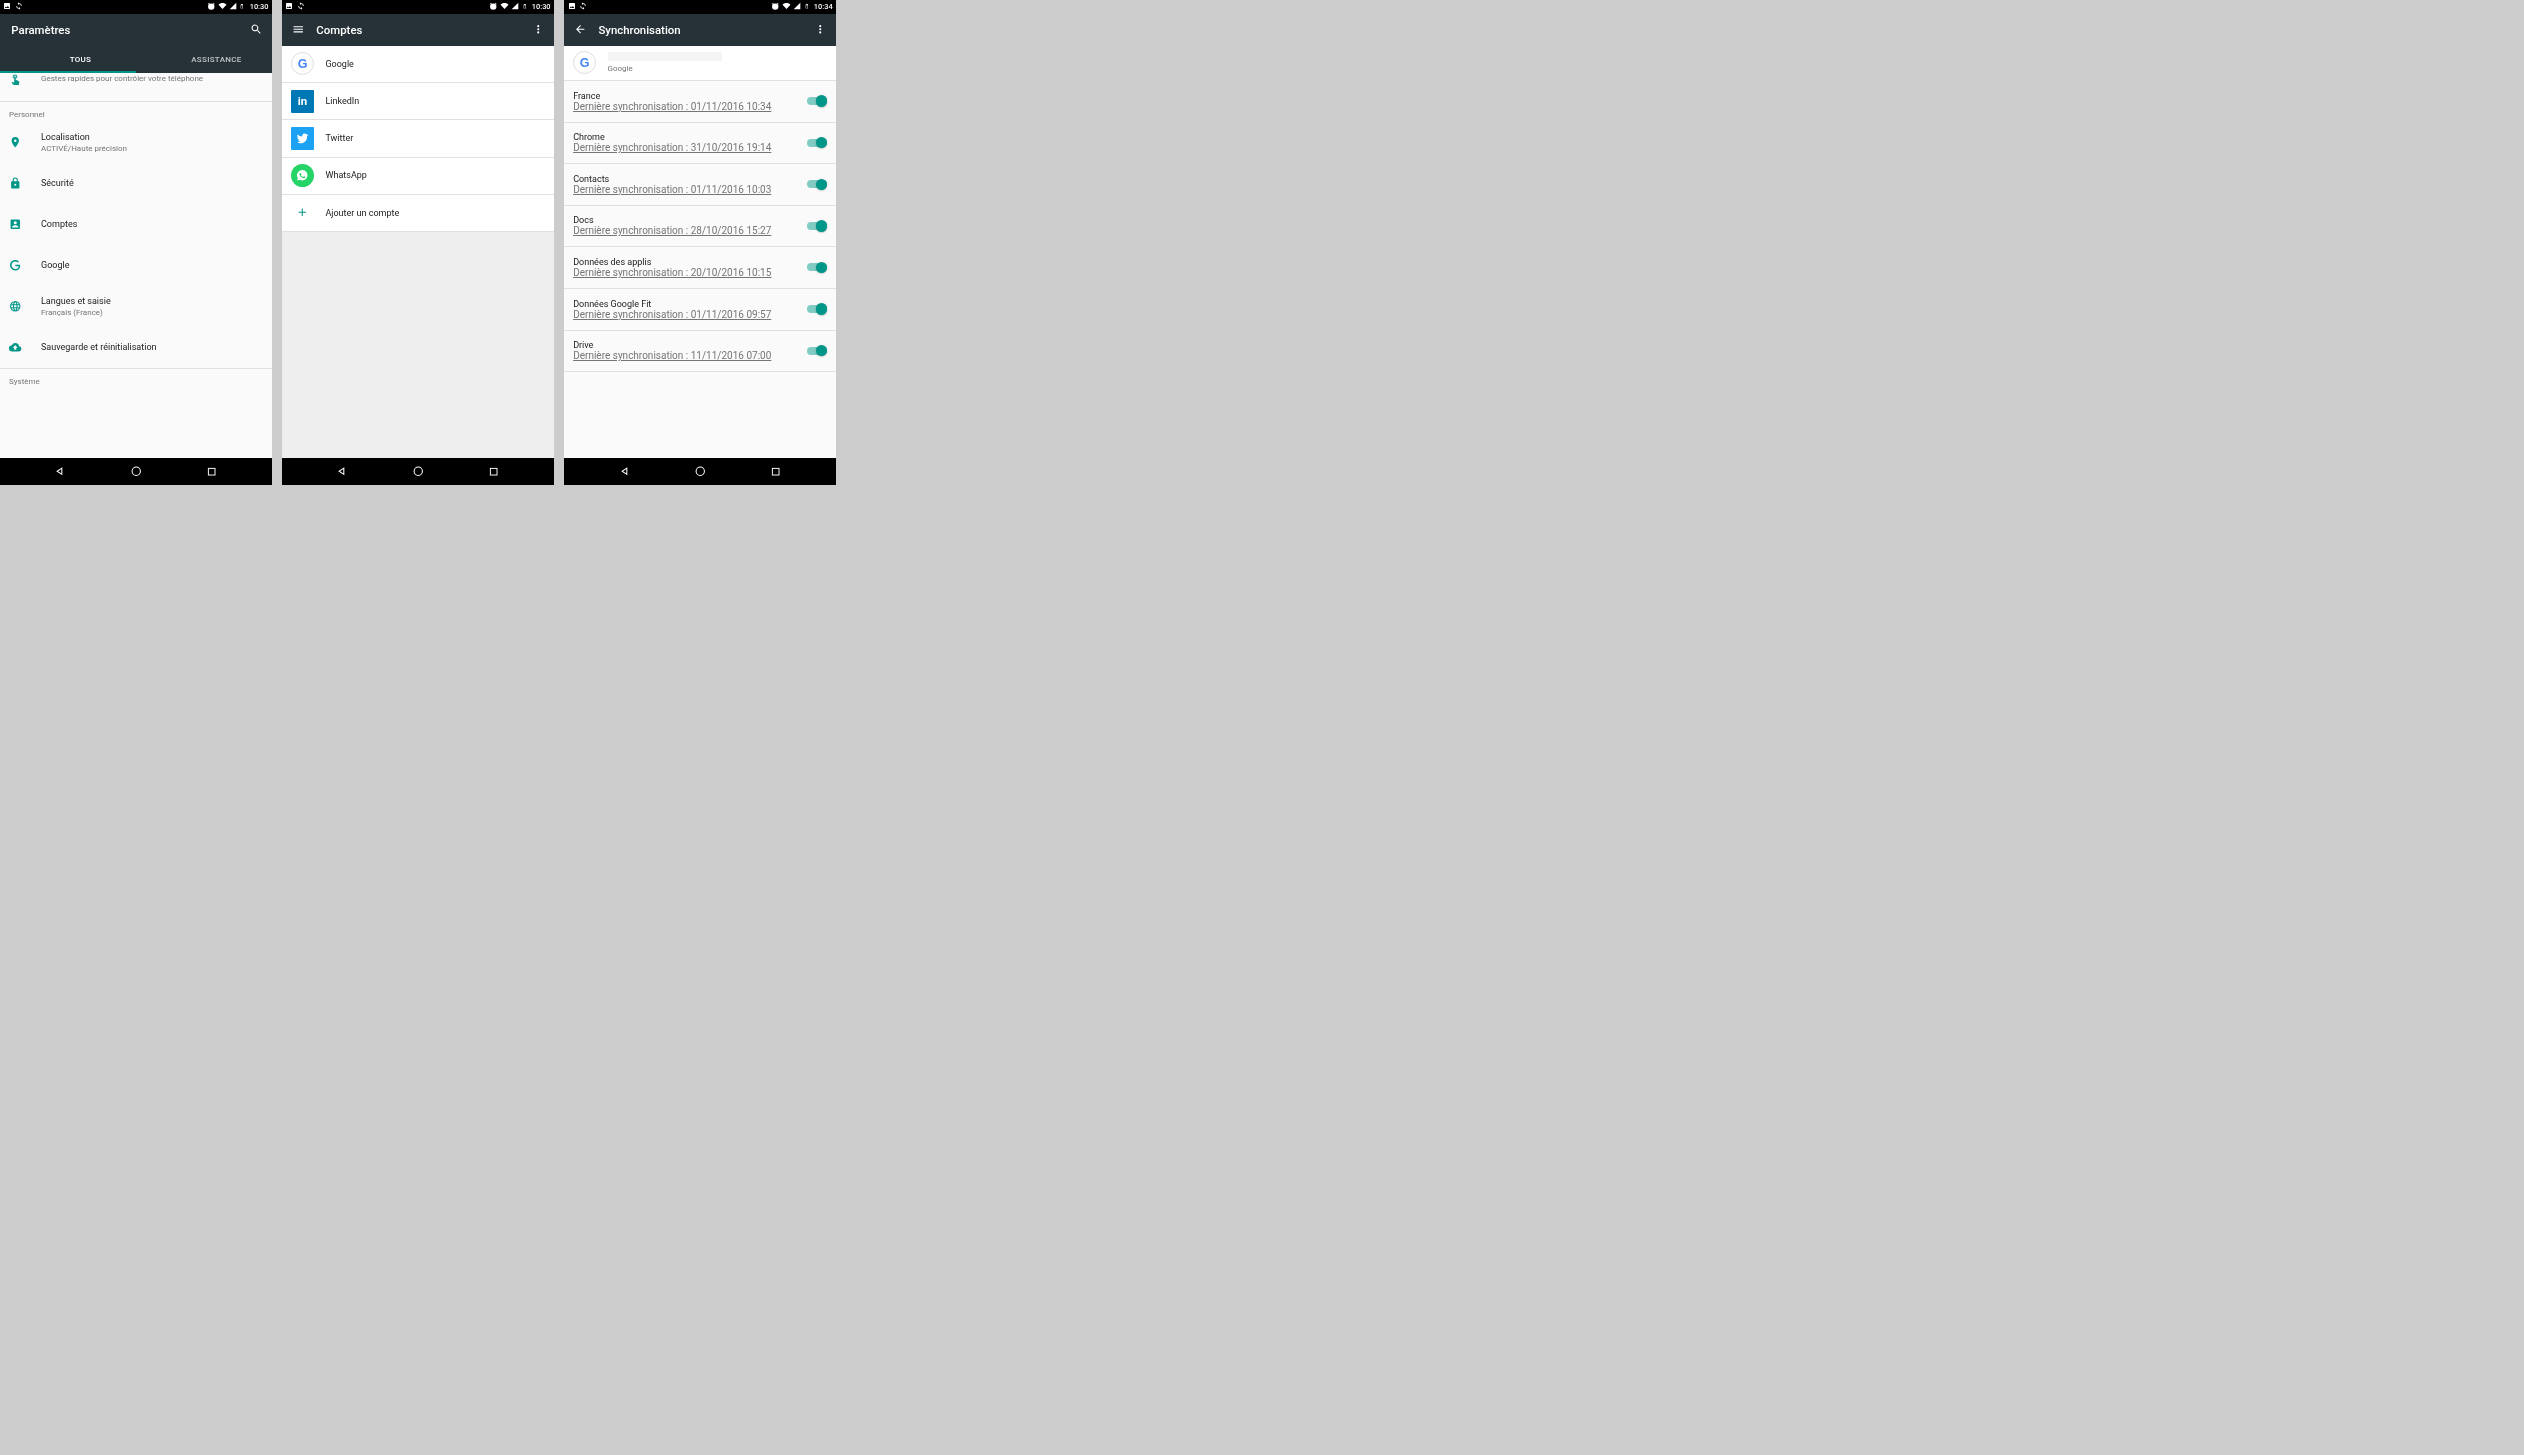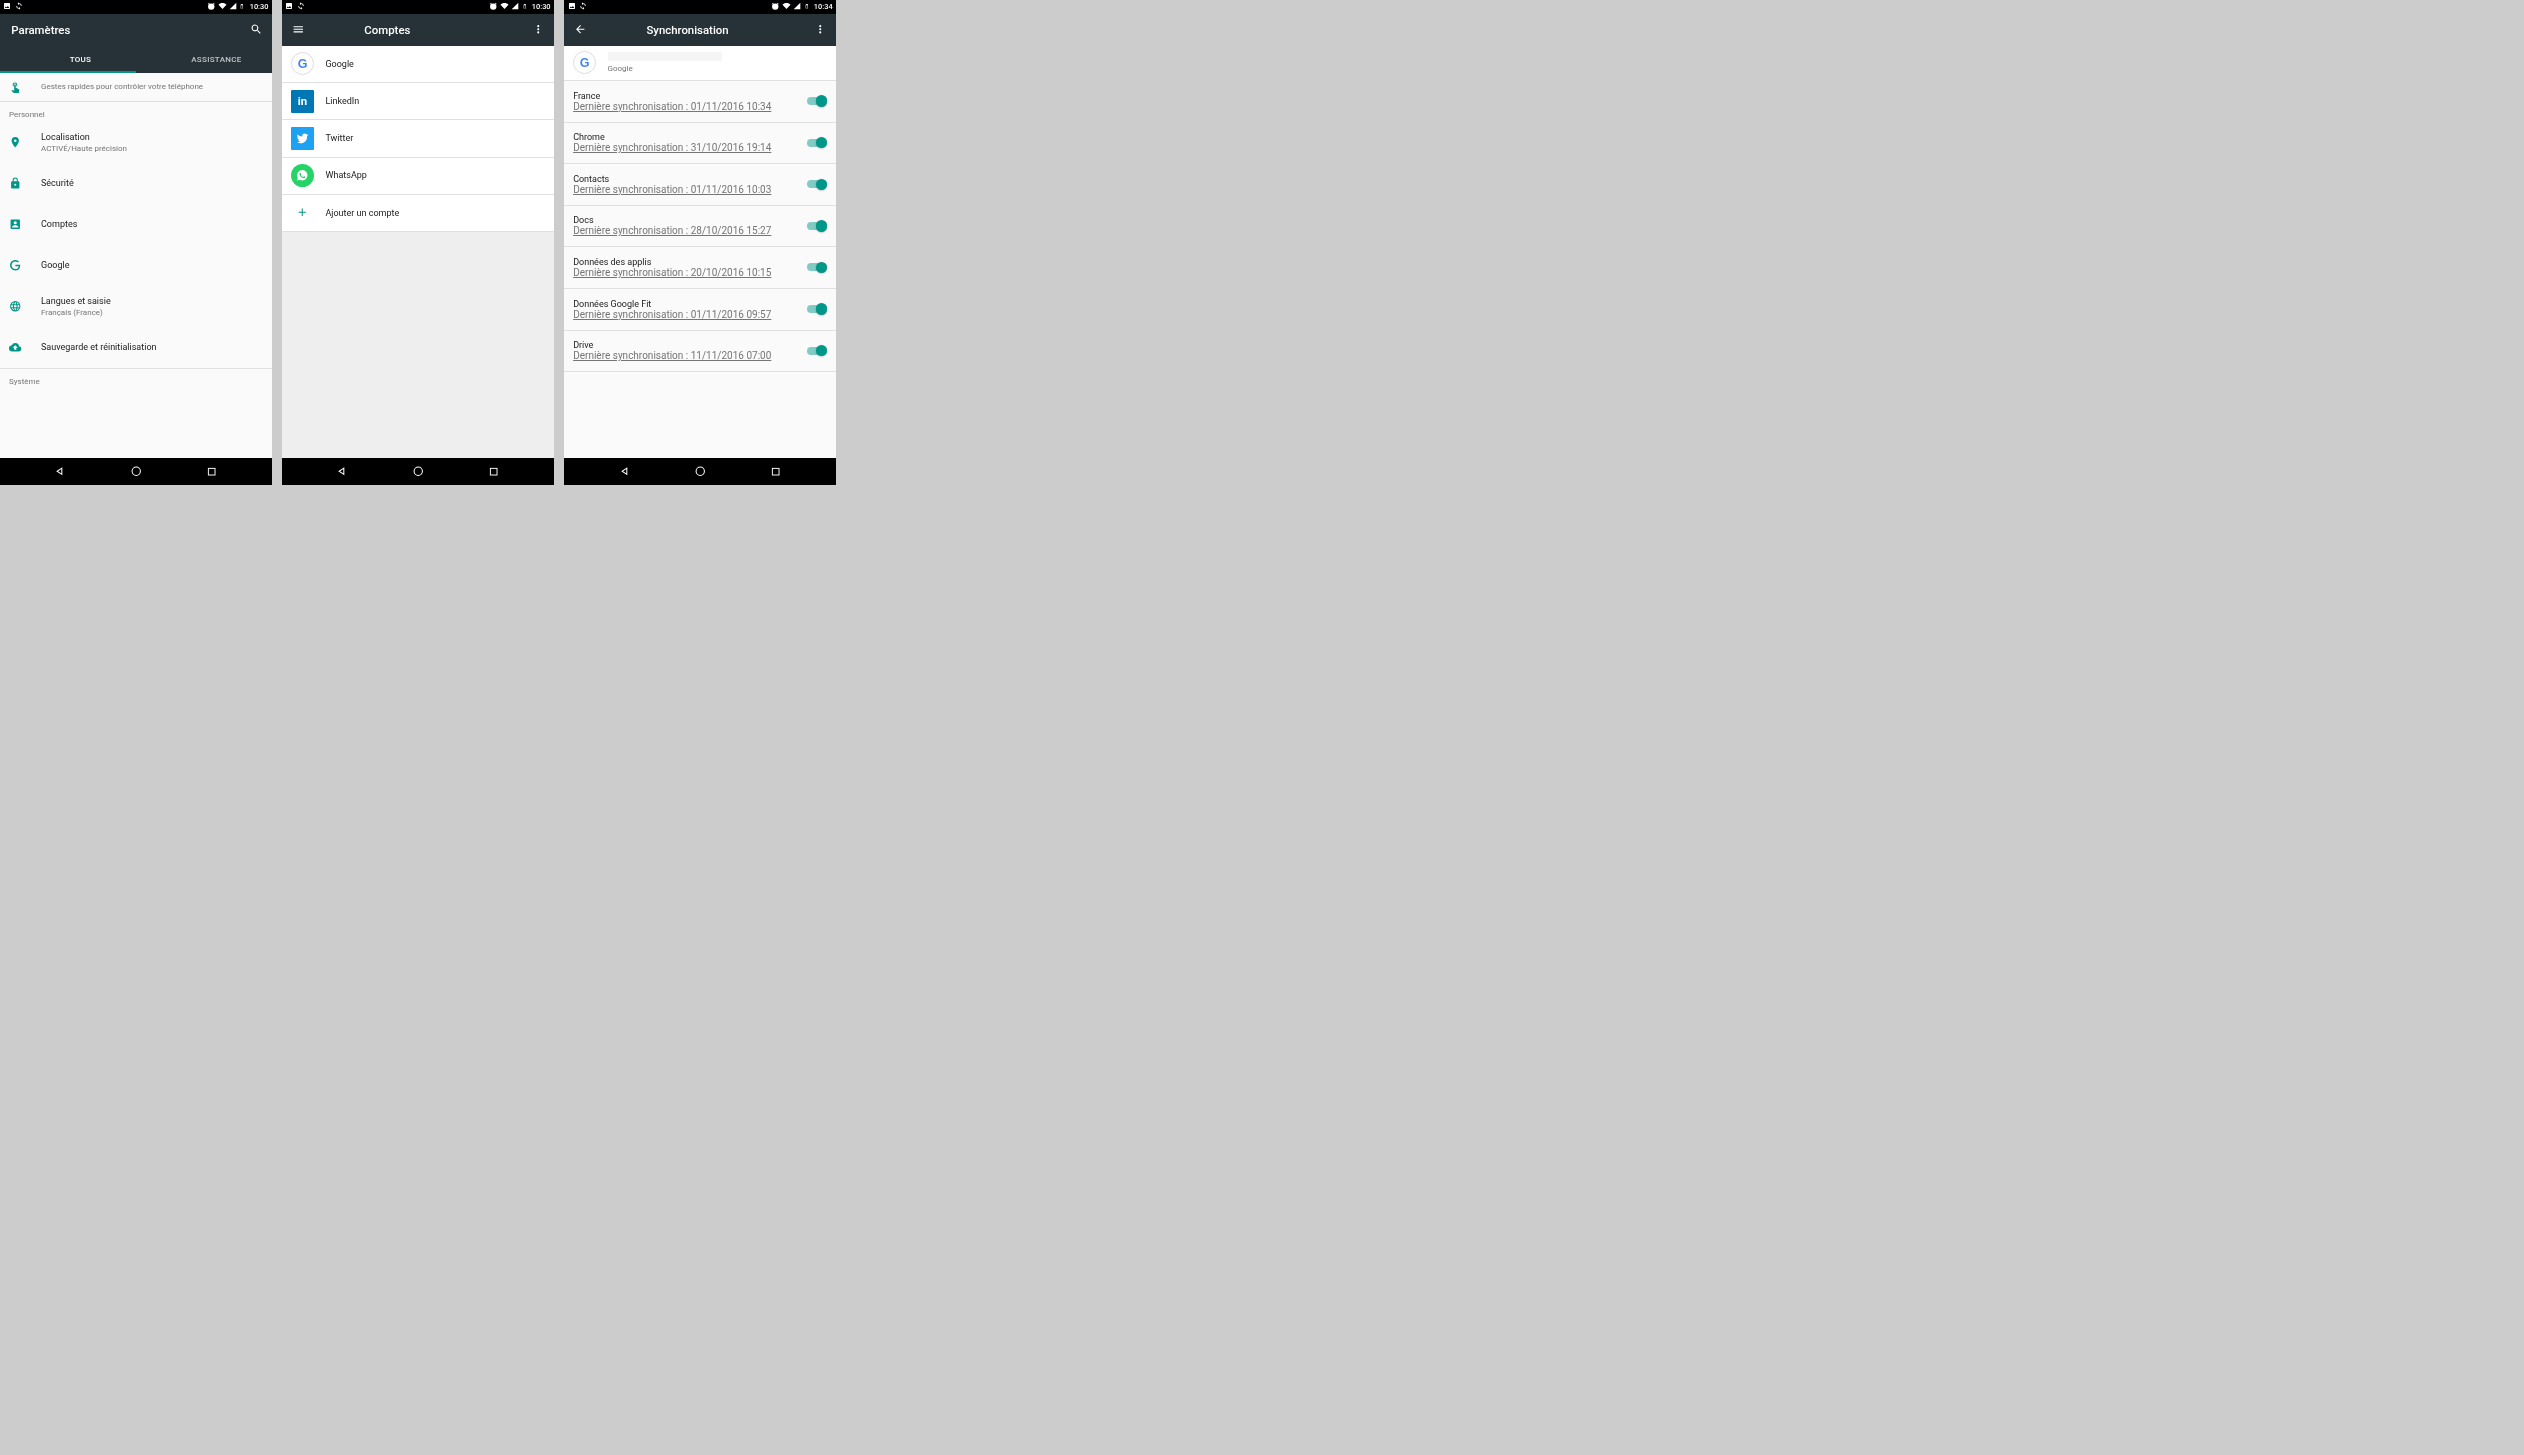--- a/index.html
+++ b/index.html
@@ -33,21 +33,20 @@
   .status-right .time { margin-left: 2.3px; font-weight: 500; }
   .app-bar {
     background: #263238;
     color: #fff;
   }
   .app-bar-main {
     height: 32px;
     display: flex;
     align-items: center;
     padding: 0 4.5px;
-    gap: 48px;
   }
   .app-bar-title {
     font-size: 11.4px;
     font-weight: 500;
     margin-left: 6.8px;
     flex: 1;
   }
   .app-bar-icon {
     width: 23px;
     height: 23px;
@@ -236,21 +235,21 @@
           </svg>
       </div>
     </div>
     <div class="tabs">
       <div class="tab active">TOUS</div>
       <div class="tab">ASSISTANCE</div>
     </div>
   </div>
 
   <div class="content">
-    <div class="list-item" style="padding-top:8px;min-height:28.4px;align-items:flex-start;">
+    <div class="list-item" style="padding-top:0;min-height:28.4px;align-items:flex-start;">
       <div class="list-icon">
         <svg width="12.5" height="12.5" viewBox="0 0 24 24" fill="#009688">
             <path d="M9 11.24V7.5a2.5 2.5 0 0 1 5 0v3.74c1.21-.81 2-2.18 2-3.74a4.5 4.5 0 0 0-9 0c0 1.56.79 2.93 2 3.74zM18.84 15.87l-4.54-2.26c-.17-.07-.35-.11-.54-.11H13v-6a1.5 1.5 0 0 0-3 0v10.74l-3.43-.72a1.33 1.33 0 0 0-.26-.03c-.31 0-.59.13-.79.33l-.79.8 4.94 4.94c.27.27.65.44 1.06.44h6.79c.75 0 1.33-.55 1.44-1.28l.75-5.27c.01-.07.02-.14.02-.2 0-.62-.38-1.16-.89-1.38z"></path>
           </svg>
       </div>
       <div class="list-body">
         <div class="list-sub">Gestes rapides pour contrôler votre téléphone</div>
       </div>
     </div>
     <div class="divider"></div>

